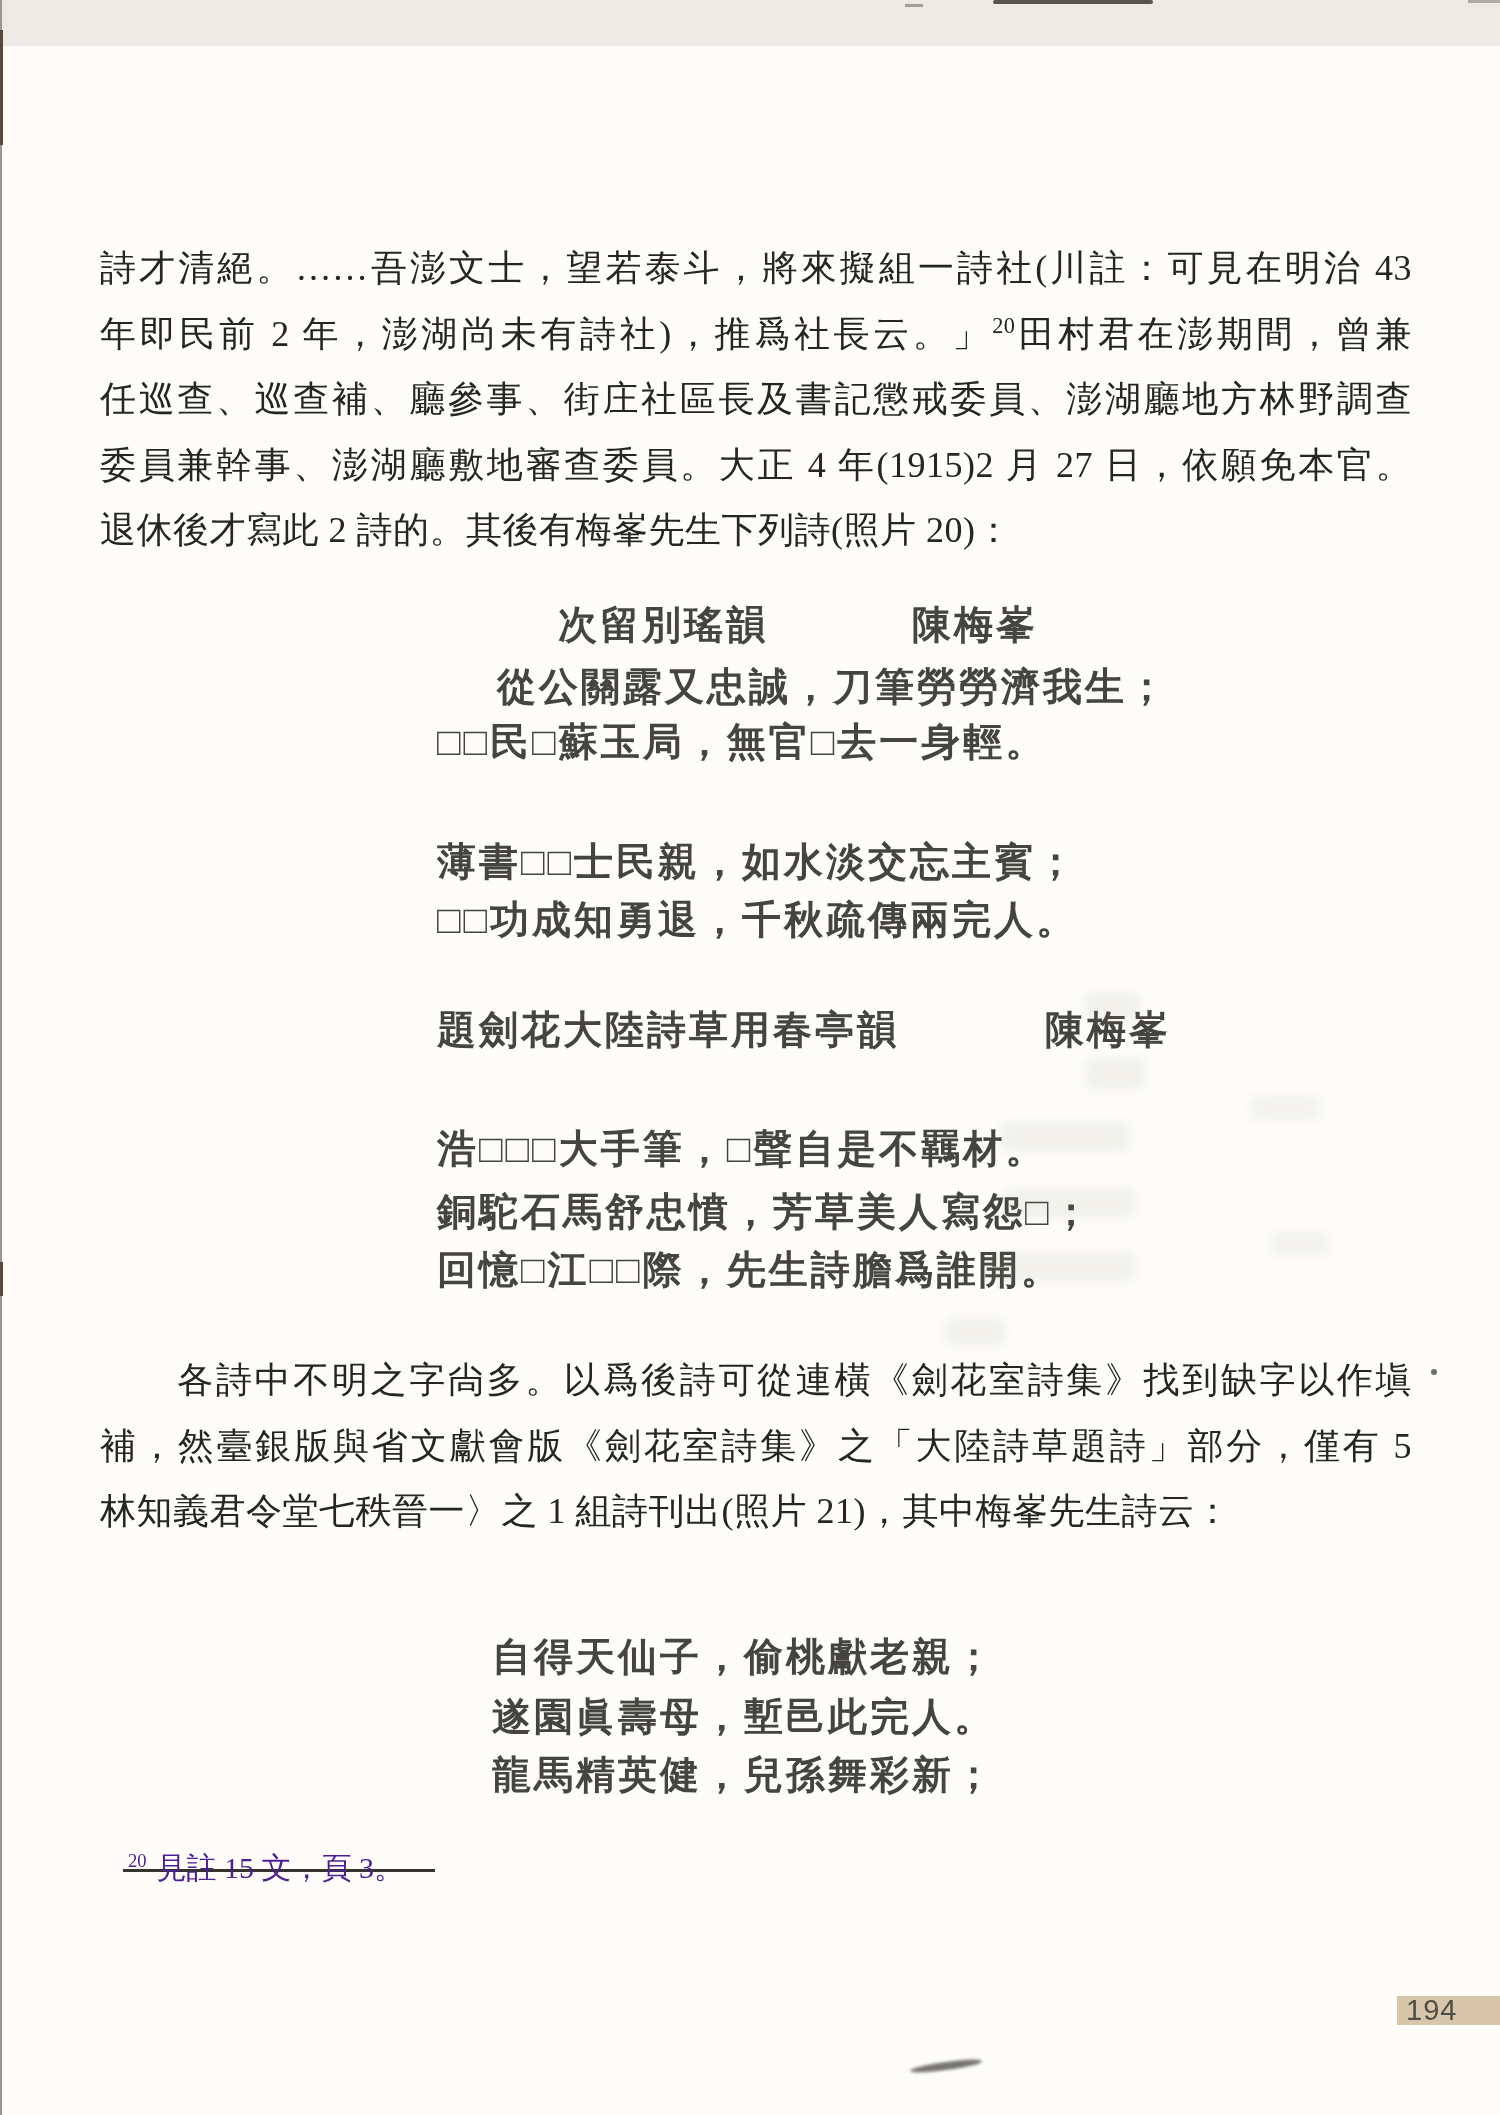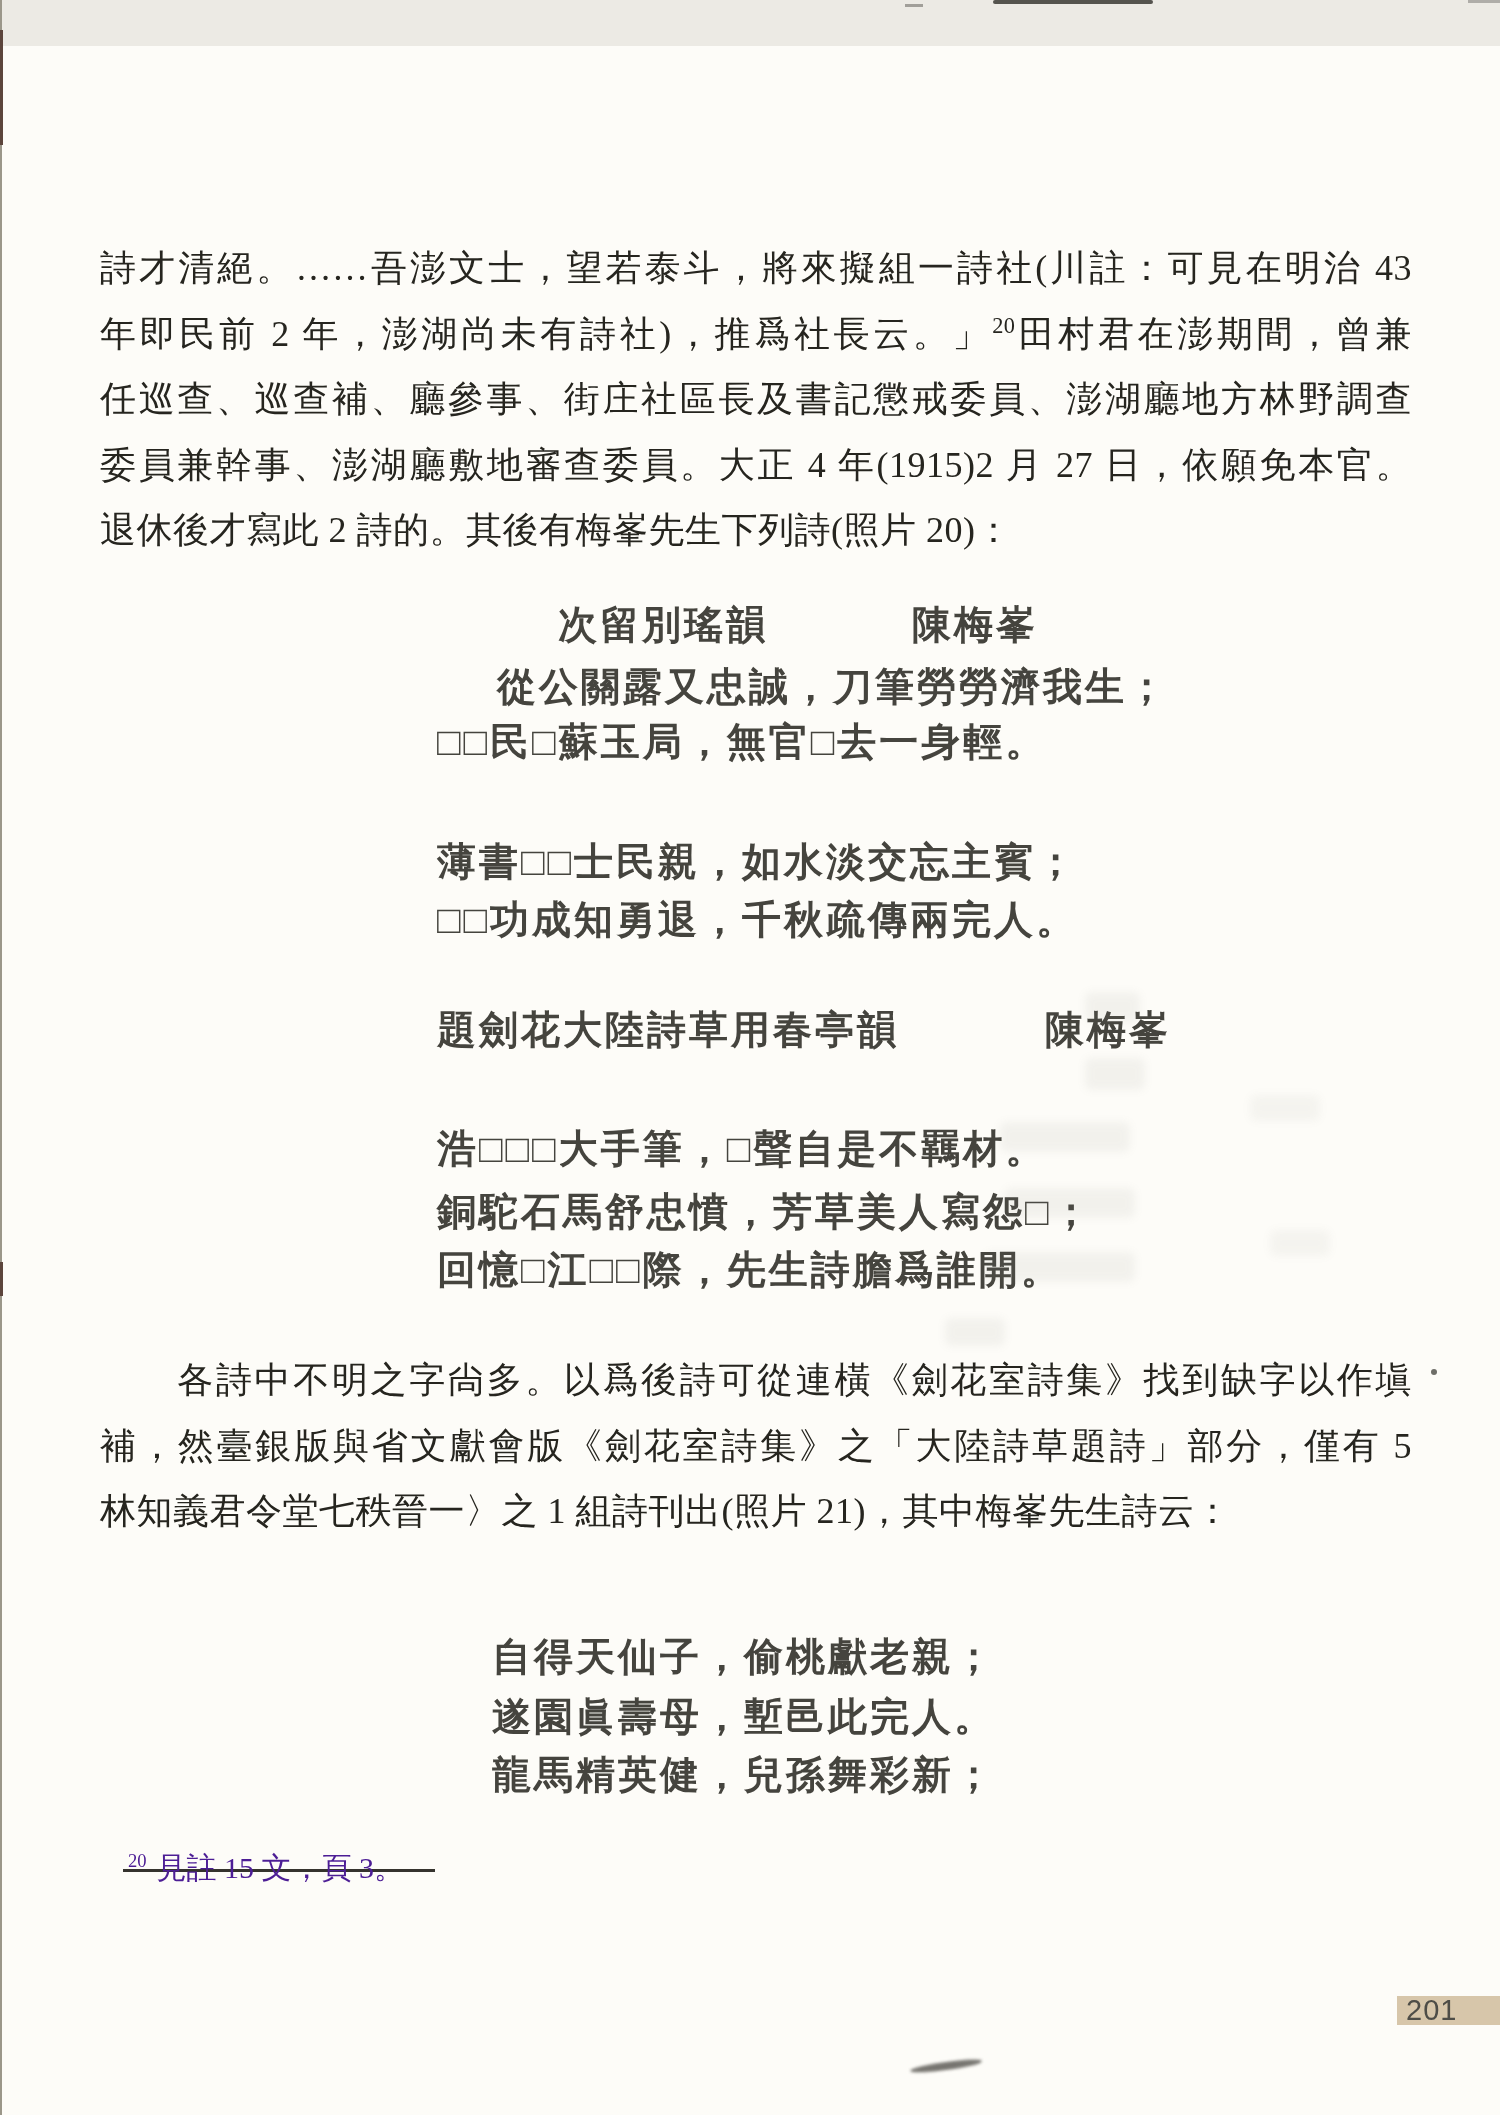--- a/index.html
+++ b/index.html
@@ -149,21 +149,21 @@
   <div class="poemline" style="left:492px; top:1630px;">自得天仙子，偷桃獻老親；</div>
   <div class="poemline" style="left:492px; top:1690px;">遂園眞壽母，塹邑此完人。</div>
   <div class="poemline" style="left:492px; top:1748px;">龍馬精英健，兒孫舞彩新；</div>
 
   <div class="footnote-rule"></div>
   <div class="footnote">
     <span class="supnum">20</span><span>見註 15 文，頁 3。</span>
   </div>
 
   <div class="page-badge">
-    <span>201</span>
+    <span>194</span>
   </div>
 
   <div class="edge-line"></div>
   <div class="edge-mark1"></div>
   <div class="edge-mark2"></div>
   <div class="top-smudge1"></div>
   <div class="top-smudge2"></div>
   <div class="top-smudge3"></div>
   <div class="bottom-smudge"></div>
   <div class="dot-artifact"></div>

